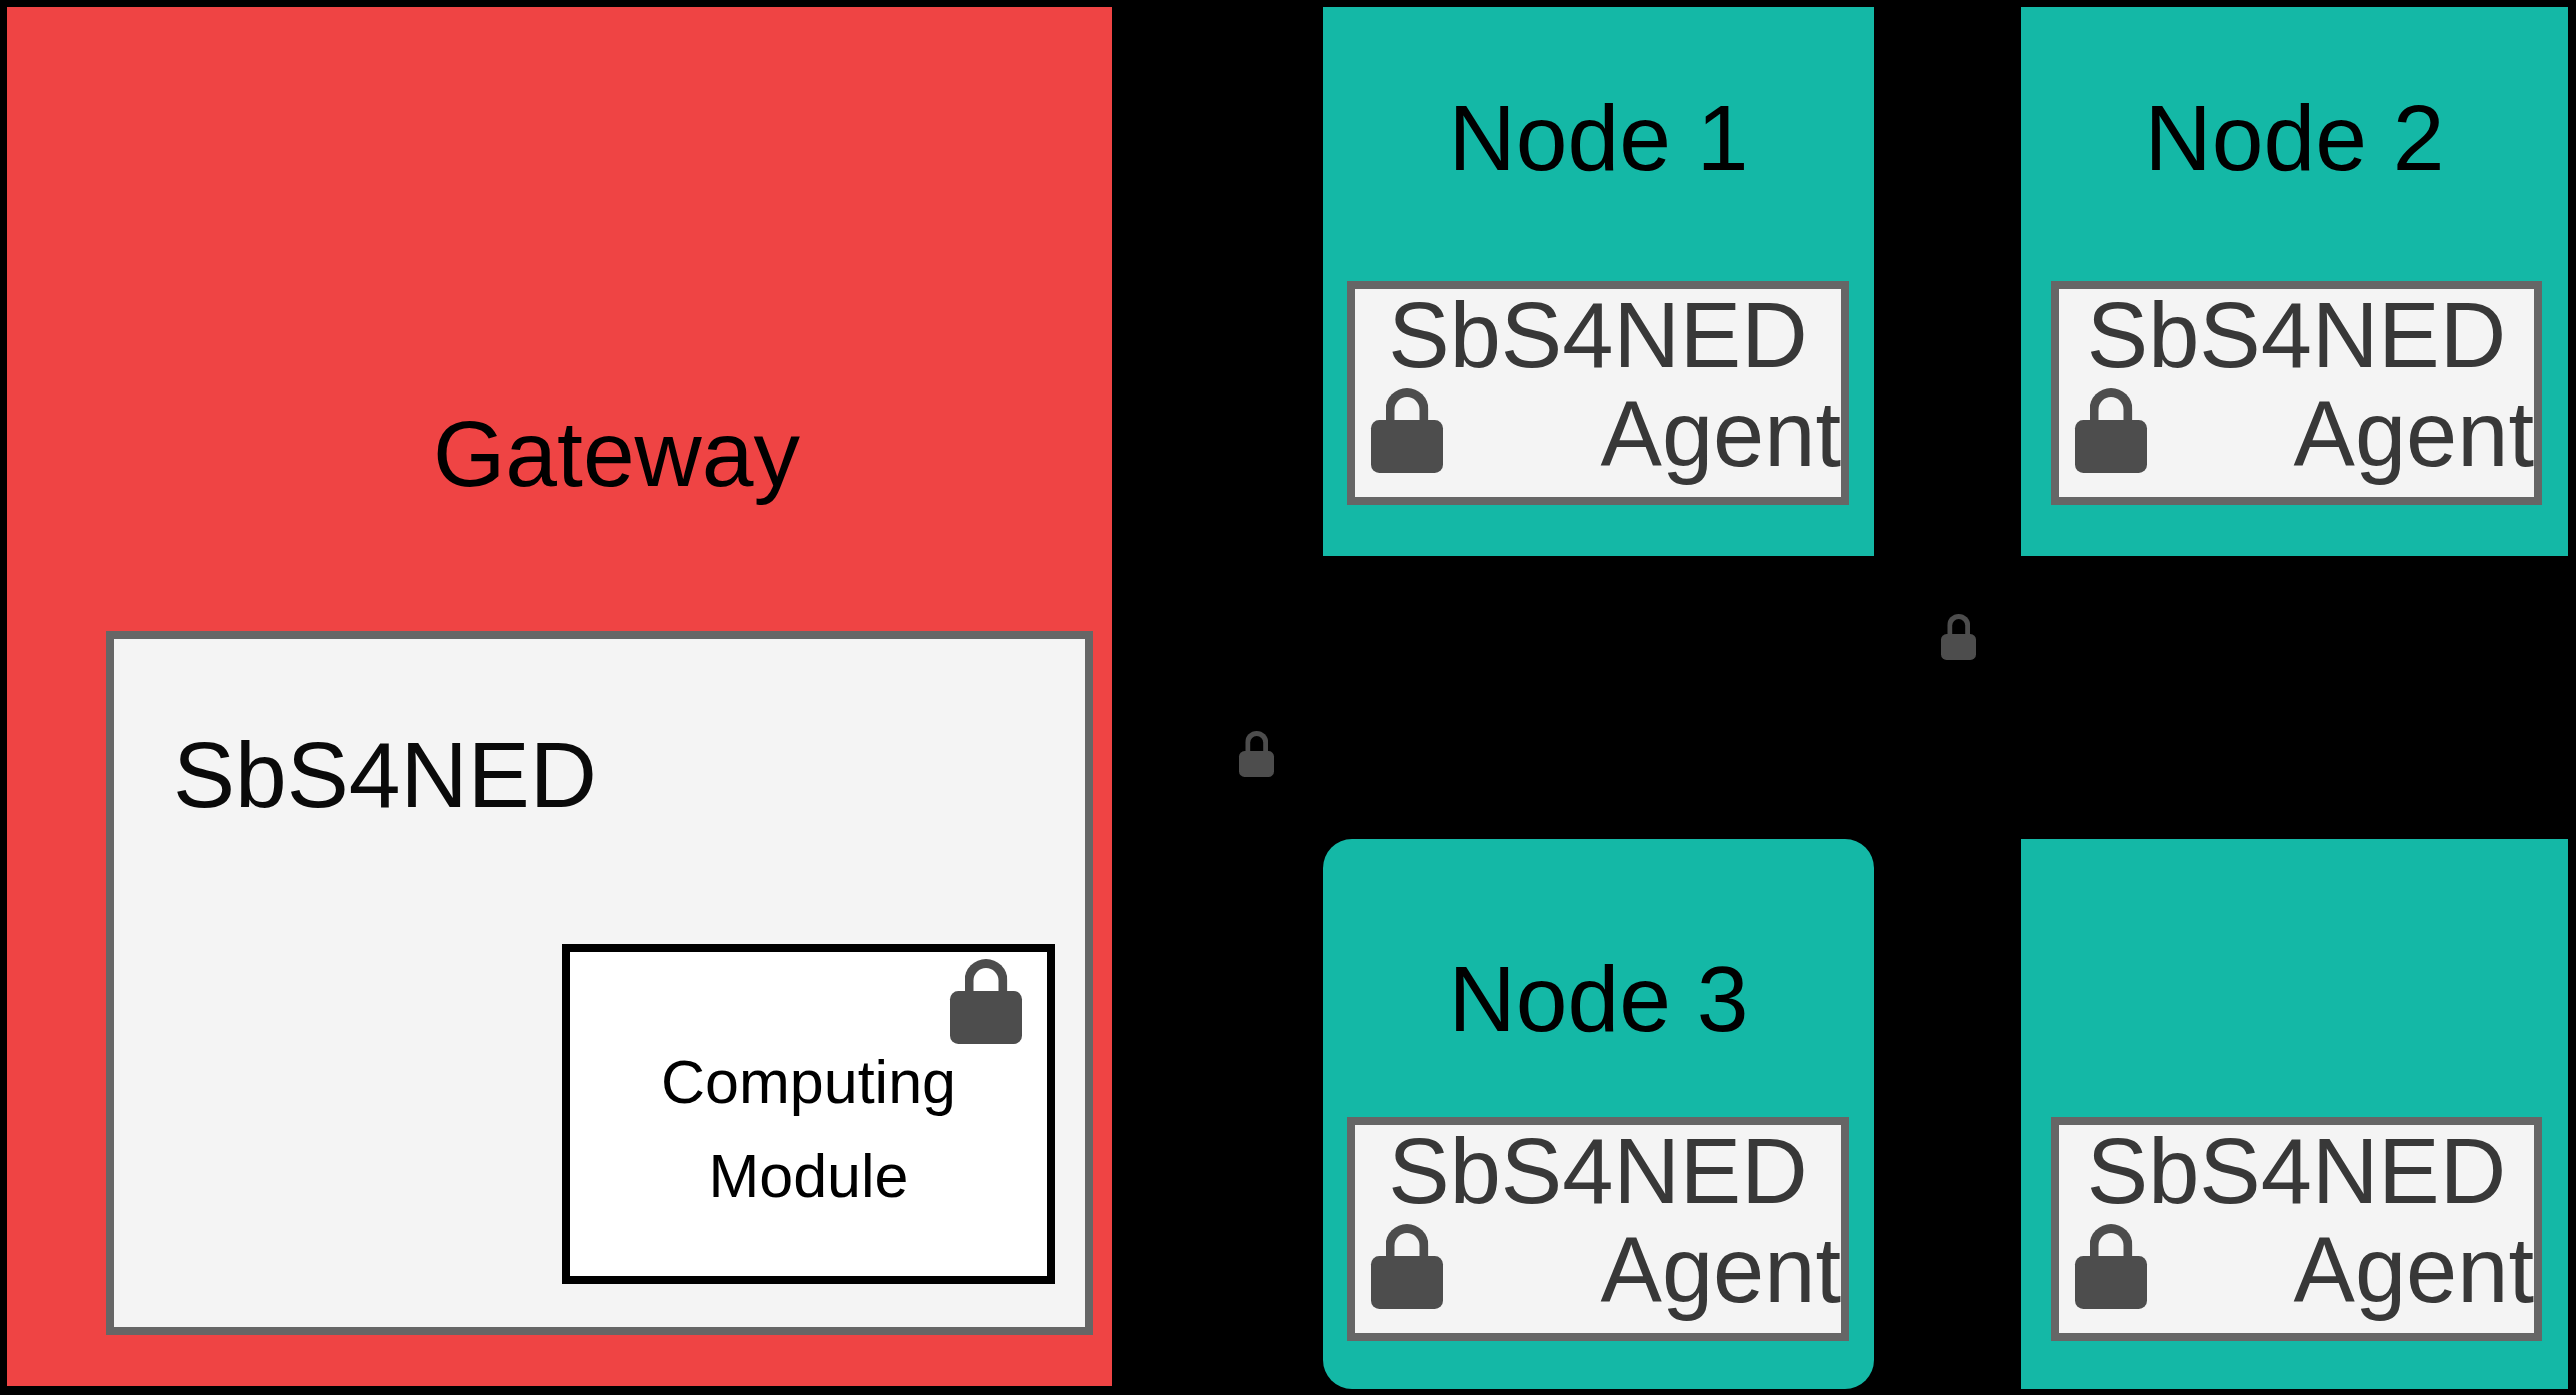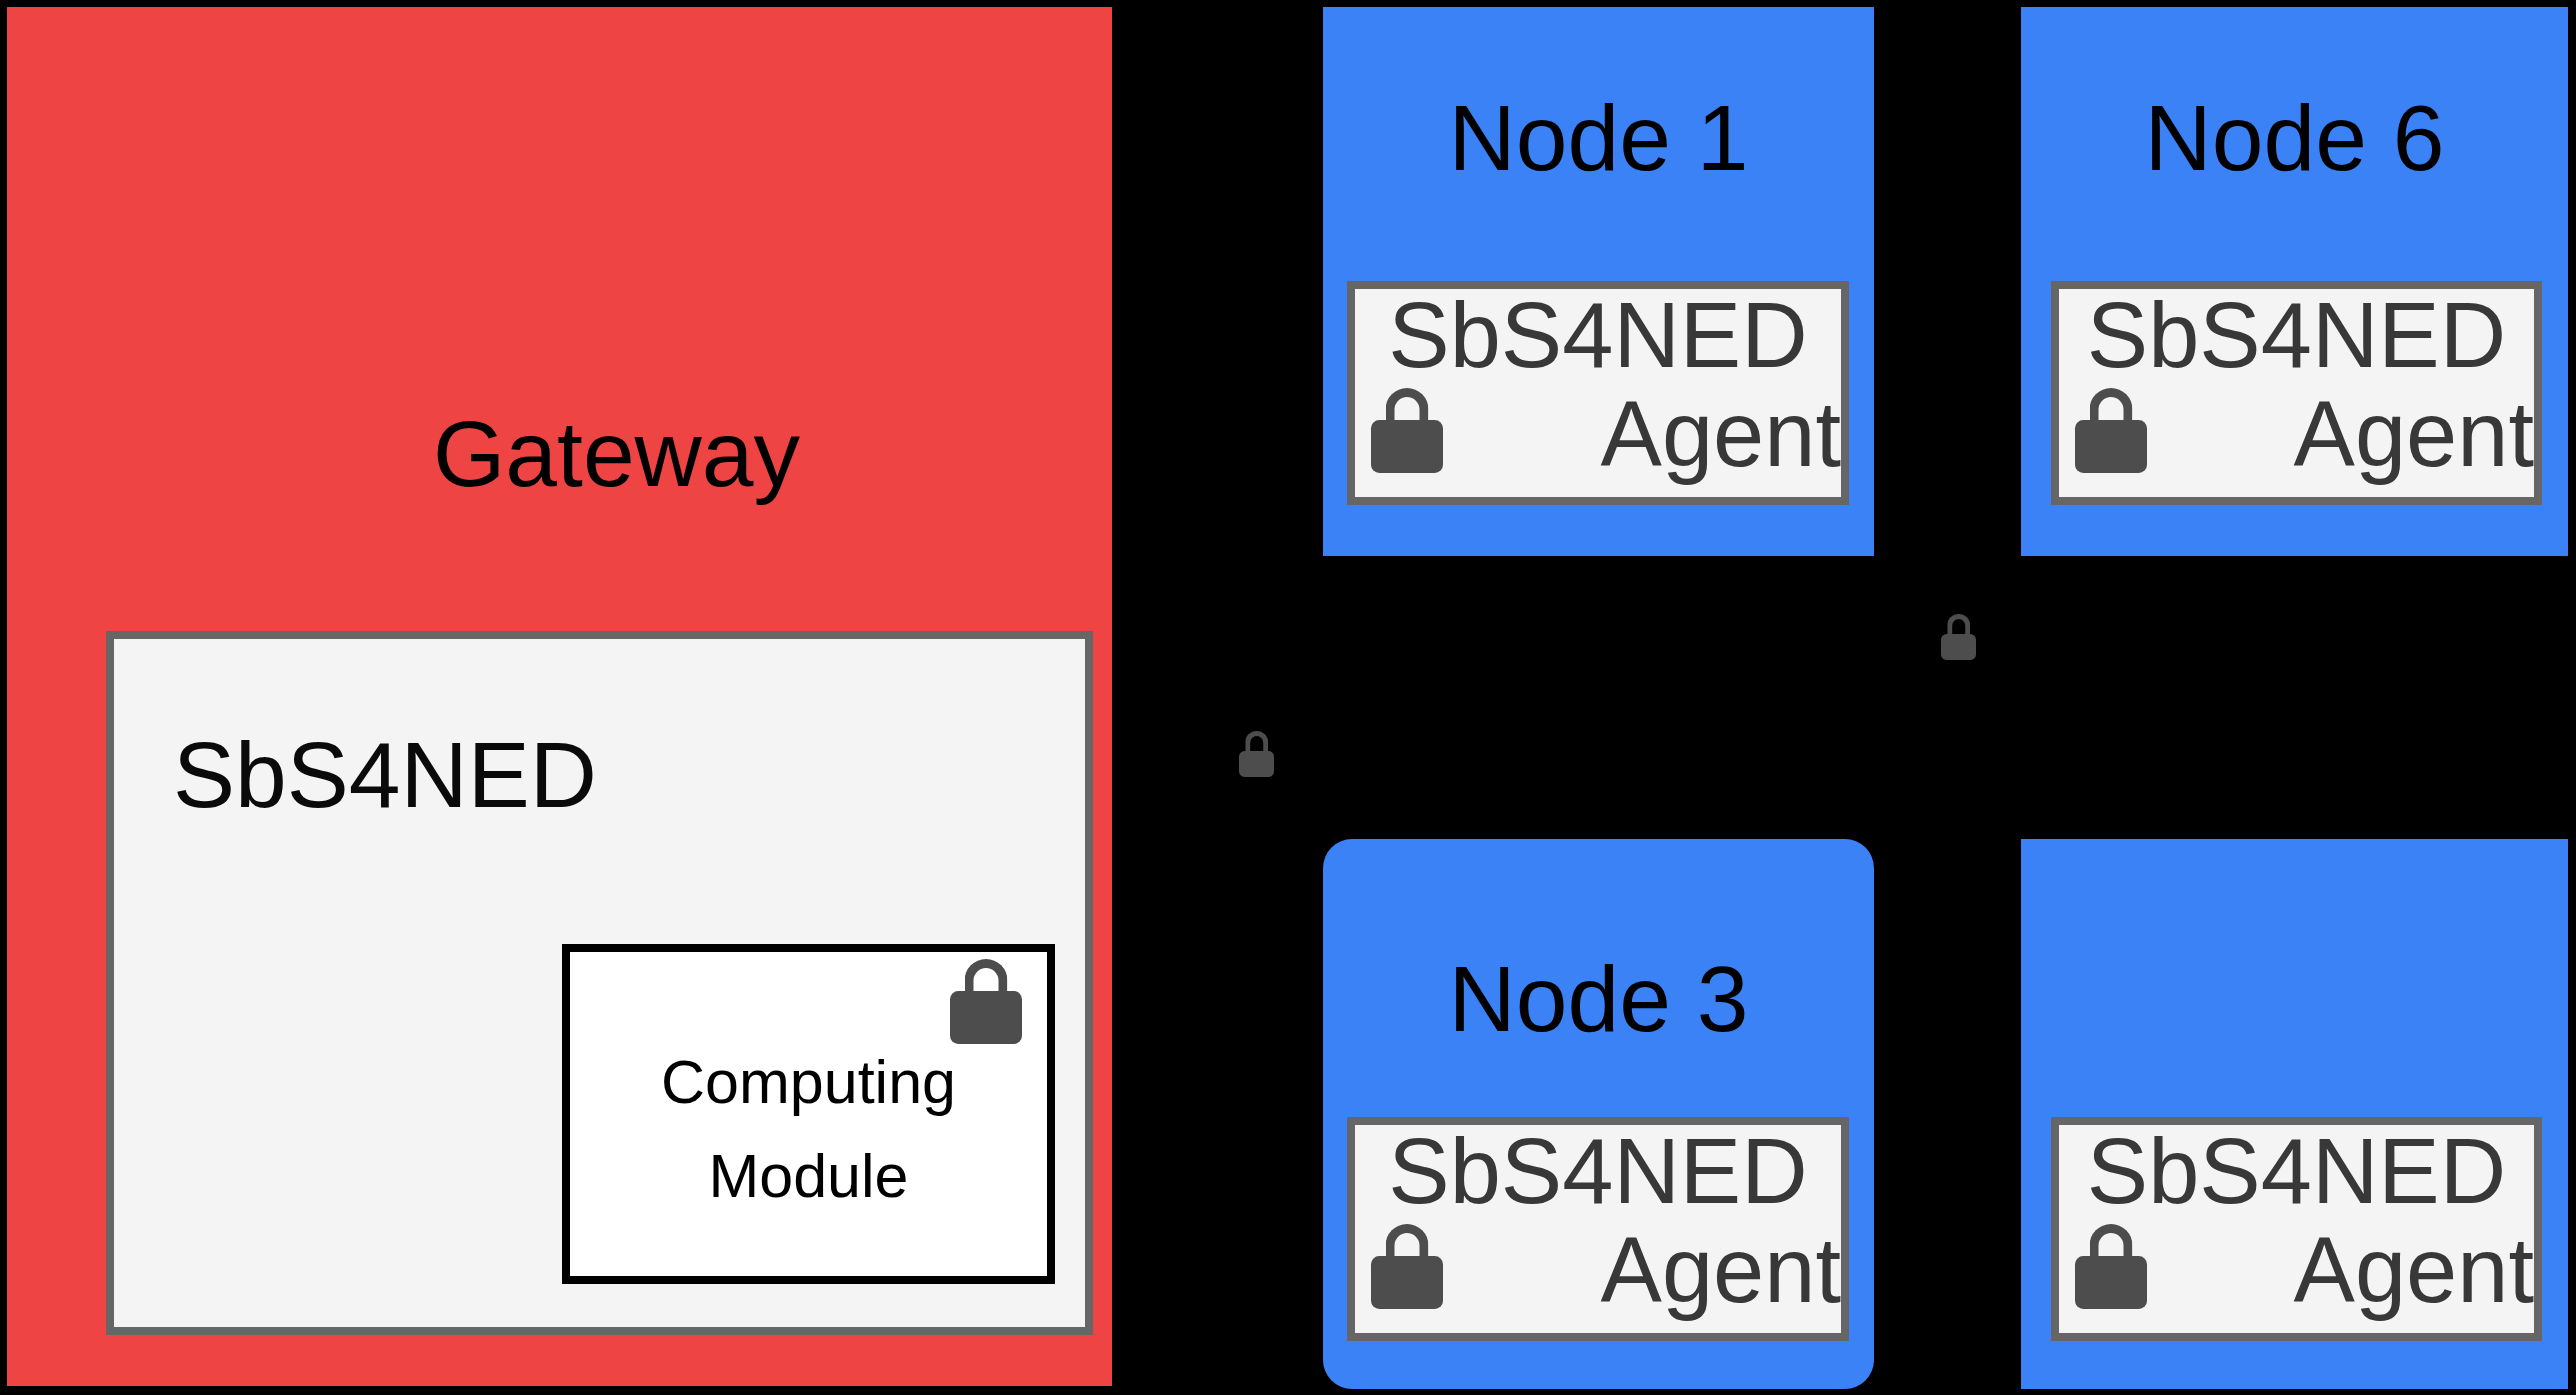--- a/index.html
+++ b/index.html
@@ -34,21 +34,21 @@
     position: absolute; left: 448px; top: 305px;
     width: 493px; height: 340px;
     background: #ffffff; border: 8.3px solid #000000;
   }
   .comp-text {
     position: absolute; left: 0; right: 0; top: 83px;
     text-align: center; font-size: 61px; line-height: 94px;
   }
 
   
-  .node { position: absolute; background: #3b82f6; }
+  .node { position: absolute; background: #14b8a6; }
   .node-1 { left: 1323px; top: 7px;   width: 551px; height: 549px; }
   .node-2 { left: 2021px; top: 7px;   width: 547px; height: 549px; }
   .node-3 { left: 1323px; top: 839px; width: 551px; height: 550px; border-radius: 29px; }
   .node-4 { left: 2021px; top: 839px; width: 547px; height: 550px; }
   .n-label {
     position: absolute; left: 0; right: 0; text-align: center;
     font-size: 93px; line-height: 1; top: 85px; white-space: nowrap;
   }
   .node--bottom .n-label { top: 114px; }
 
@@ -122,21 +122,21 @@
       <div class="agent-line1">SbS4NED</div>
       <span class="lock lock-lg">
         <span class="shackle"></span>
         <span class="lbody"></span>
       </span>
       <div class="agent-line2">Agent</div>
     </div>
   </div>
 
   <div class="node node-2 node--top node--r">
-    <div class="n-label">Node 6</div>
+    <div class="n-label">Node 2</div>
     <div class="agent">
       <div class="agent-line1">SbS4NED</div>
       <span class="lock lock-lg">
         <span class="shackle"></span>
         <span class="lbody"></span>
       </span>
       <div class="agent-line2">Agent</div>
     </div>
   </div>
 

